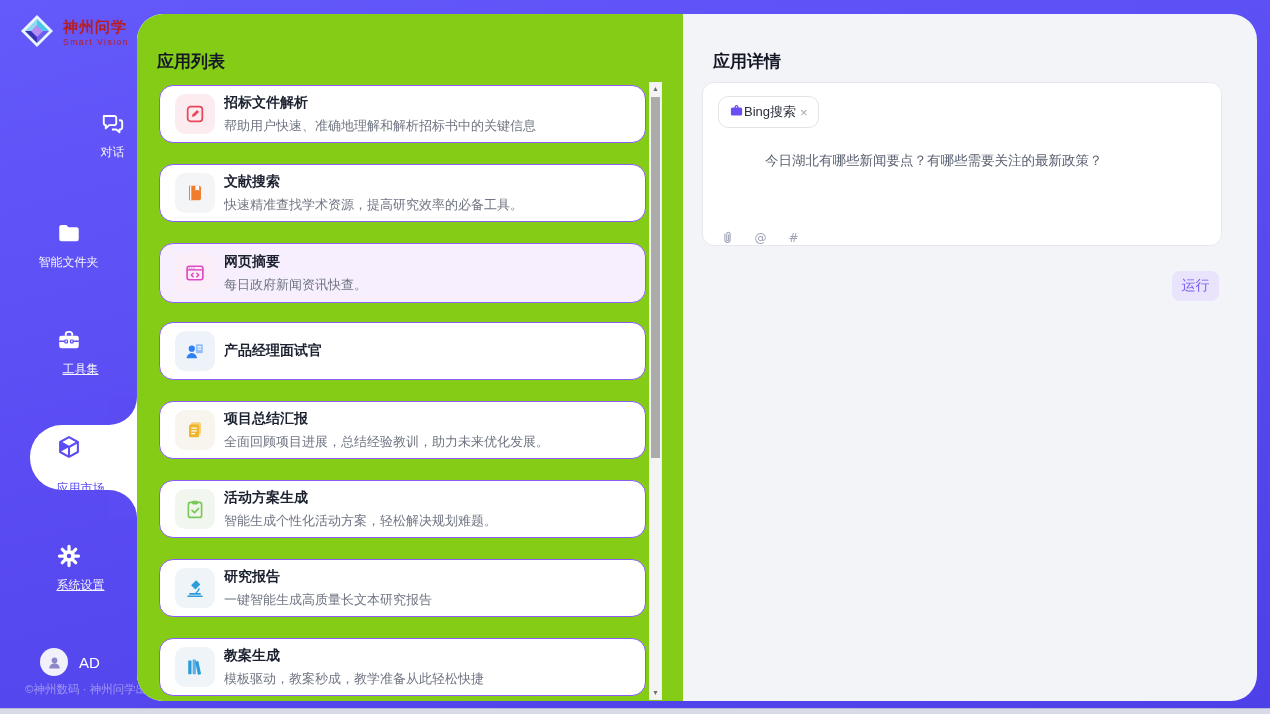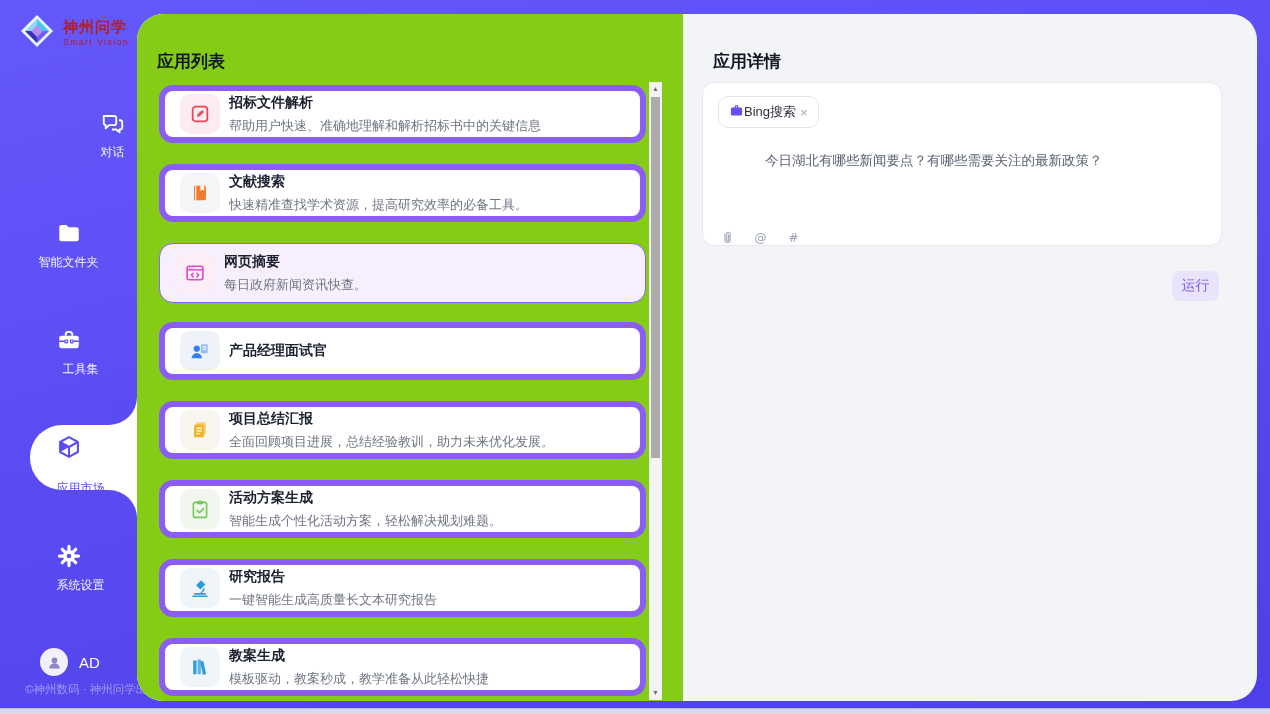--- a/index.html
+++ b/index.html
@@ -16,21 +16,21 @@
   .bottom-strip{position:absolute;left:0;right:0;bottom:0;height:5px;background:#d9dae8;border-top:1px solid #b9bbd4;}
   
   .sidebar{position:absolute;left:0;top:0;width:137px;height:714px;}
   .logo{position:absolute;left:18px;top:12px;display:flex;align-items:center;gap:7px;}
   .logo-text{color:#b91c1c;line-height:1.05;}
   .logo-name{font-size:15px;font-weight:bold;letter-spacing:1px;}
   .logo-sub{font-size:8.5px;letter-spacing:1.5px;margin-top:3px;}
   .nav-item{position:absolute;left:0;width:137px;text-align:center;color:#fff;cursor:pointer;}
   .nav-item .nico{display:inline-block;width:26px;height:26px;}
   .nav-item .nlabel{display:block;font-size:12px;margin-top:4px;color:rgba(255,255,255,.95);}
-  .nav-item.underline .nlabel{padding-left:24px;}
+  .nav-item.underline .nlabel{text-decoration:underline;padding-left:24px;}
   .nav-item:nth-of-type(1){top:110px;padding-left:44px;}
   .nav-item:nth-of-type(2){top:220px;}
   .nav-item:nth-of-type(3){top:327px;}
   .nav-item:nth-of-type(4){top:434px;}
   .nav-item:nth-of-type(5){top:543px;}
   .nav-item.active{color:#5b4df2;}
   .nav-item.active .nlabel{color:#5b4df2;margin-top:16px;}
   .active-bubble{position:absolute;left:30px;top:425px;width:107px;height:65px;background:#fff;border-radius:32px 0 0 32px;}
   .fillet{position:absolute;left:109px;width:28px;height:28px;background:#fff;}
   .fillet .q{position:absolute;inset:0;background:#5a4cf2;}
@@ -38,21 +38,21 @@
   .fillet.bot{top:490px;}  .fillet.bot .q{border-top-right-radius:100%;}
   .user-row{position:absolute;left:40px;top:648px;display:flex;align-items:center;gap:11px;color:#fff;font-size:15px;}
   .avatar{width:28px;height:28px;border-radius:50%;background:#f2f0fb;display:flex;align-items:center;justify-content:center;}
   .side-footer{position:absolute;left:25px;top:682px;font-size:11.5px;color:rgba(255,255,255,.42);white-space:nowrap;}
   
   .list-panel{position:absolute;left:0;top:0;width:546px;height:687px;background:#84cc16;border-radius:26px 0 0 26px;}
   .panel-title{font-size:17px;font-weight:bold;color:#141826;}
   .list-panel .panel-title{position:absolute;left:20px;top:25px;}
   .cards{position:absolute;left:22px;top:71px;width:487px;bottom:0;overflow:hidden;}
   .card{
-    box-sizing:border-box;height:58px;margin-bottom:21px;border:6px solid #8b5cf6;border-radius:14px;
+    box-sizing:border-box;height:58px;margin-bottom:21px;border:1px solid #8b5cf6;border-radius:14px;
     display:flex;align-items:center;padding:0 14px 0 15px;background:#fff;cursor:pointer;
   }
   .card.selected{background:#f7effe;border:1.5px solid #9061f9;height:60px;margin-bottom:19px;}
   .tile{width:40px;height:40px;border-radius:10px;display:flex;align-items:center;justify-content:center;flex:0 0 40px;}
   .tile svg{width:22px;height:22px;}
   .card-text{margin-left:9px;overflow:hidden;white-space:nowrap;}
   .card-title{font-size:14px;font-weight:bold;color:#1c2130;}
   .card-desc{font-size:13px;color:#6f7582;margin-top:5px;}
   
   .scrollbar{position:absolute;left:512px;top:68px;width:13px;height:618px;background:#f4f4f4;border:1px solid #ededed;box-sizing:border-box;}

